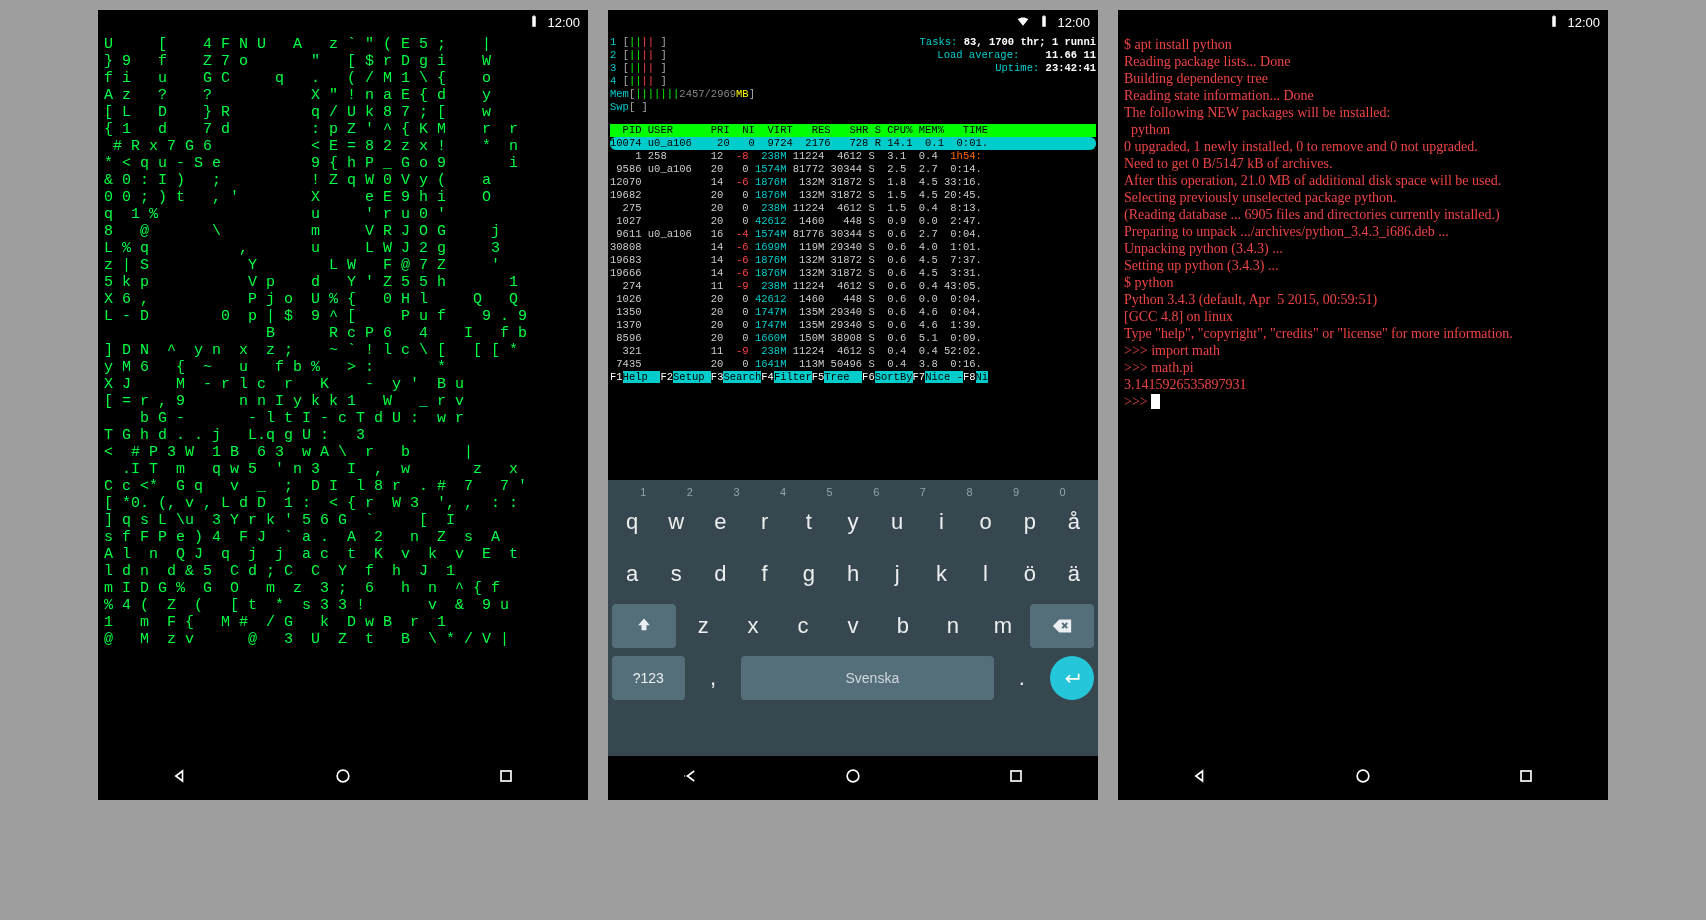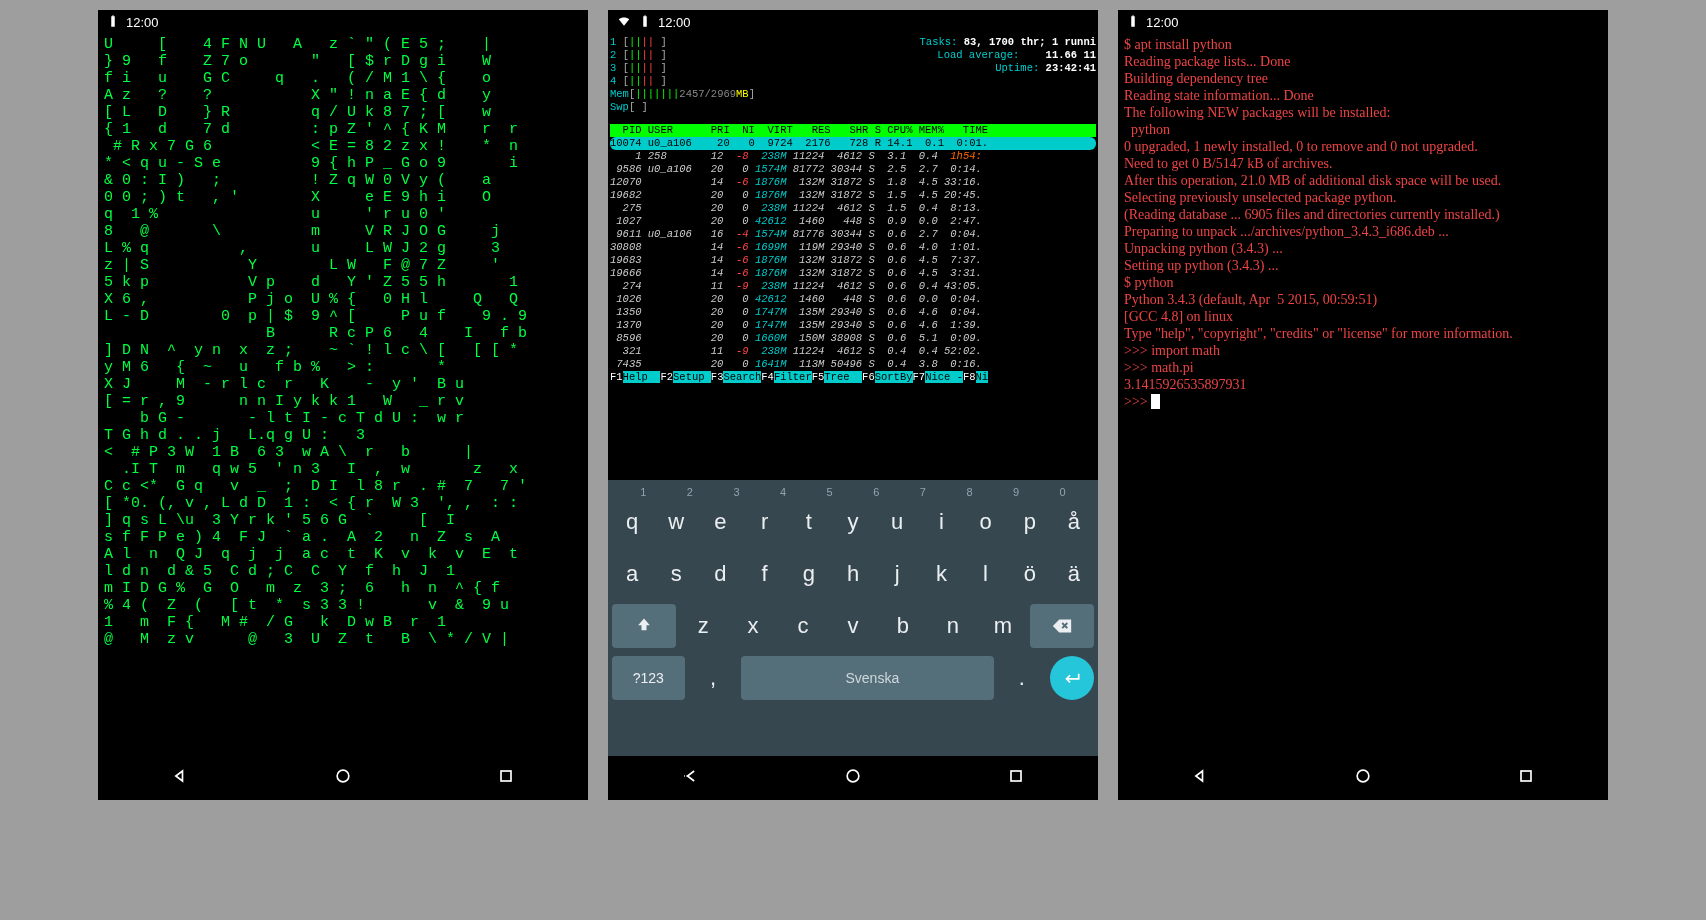--- a/index.html
+++ b/index.html
@@ -17,20 +17,21 @@
     height: 790px;
     background: #000;
     position: relative;
     display: flex;
     flex-direction: column;
     overflow: hidden;
   }
   .status-bar {
     height: 24px;
     display: flex;
+    justify-content: flex-end;
     align-items: center;
     padding: 0 8px;
     gap: 6px;
     color: #fff;
     font-size: 13px;
     font-family: sans-serif;
   }
   .nav-bar {
     height: 44px;
     display: flex;
@@ -80,21 +81,20 @@
   }
   .htop-row-hl {
     background: #00cccc;
     color: #000;
     white-space: pre;
     border-radius: 6px;
   }
   .htop-row {
     white-space: pre;
     color: #ccc;
-    font-style: italic;
   }
   .htop-row .mem { color: #00cccc; }
   .htop-row .neg { color: #ff4444; }
   .htop-row .time-red { color: #ff6600; }
   .htop-fkeys {
     white-space: pre;
     font-size: 10.5px;
   }
   .htop-fkeys .fn { color: #fff; background: #000; }
   .htop-fkeys .lbl { color: #000; background: #00cccc; }

